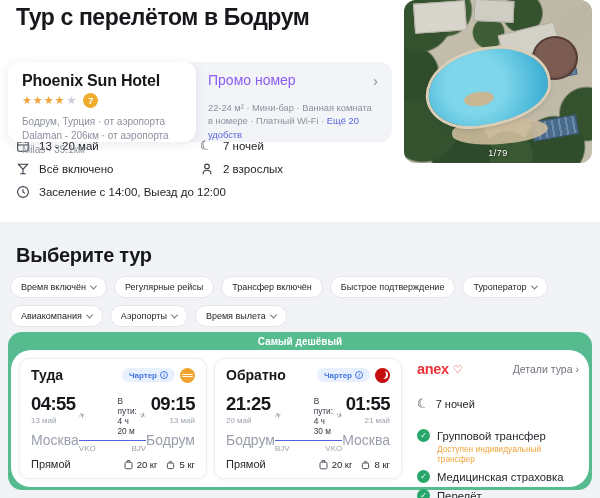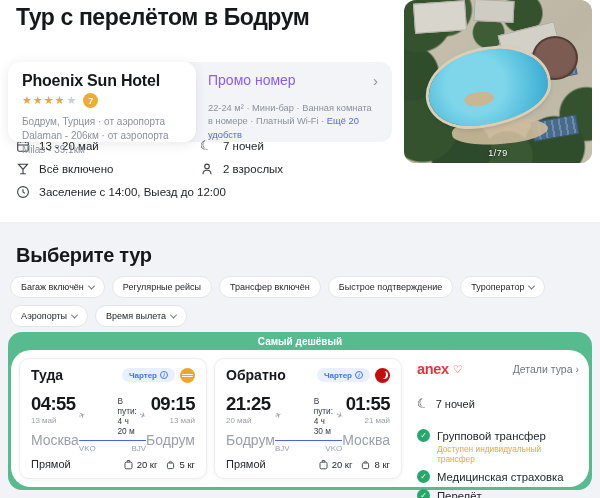--- a/index.html
+++ b/index.html
@@ -212,34 +212,38 @@
         <span>Заселение с 14:00, Выезд до 12:00</span>
       </div>
     </div>
   </div>
 
   <div class="select-section">
     <h2 class="select-title">Выберите тур</h2>
 
     <div class="chips">
       <span class="chip">
-          <span>Багаж включён</span>
+          <span>Время включён</span>
           <span class="chev-down"></span>
         </span>
       <span class="chip">
           <span>Регулярные рейсы</span>
         </span>
       <span class="chip">
           <span>Трансфер включён</span>
         </span>
       <span class="chip">
           <span>Быстрое подтверждение</span>
         </span>
       <span class="chip">
           <span>Туроператор</span>
+          <span class="chev-down"></span>
+        </span>
+      <span class="chip">
+          <span>Авиакомпания</span>
           <span class="chev-down"></span>
         </span>
       <span class="chip">
           <span>Аэропорты</span>
           <span class="chev-down"></span>
         </span>
       <span class="chip">
           <span>Время вылета</span>
           <span class="chev-down"></span>
         </span>

